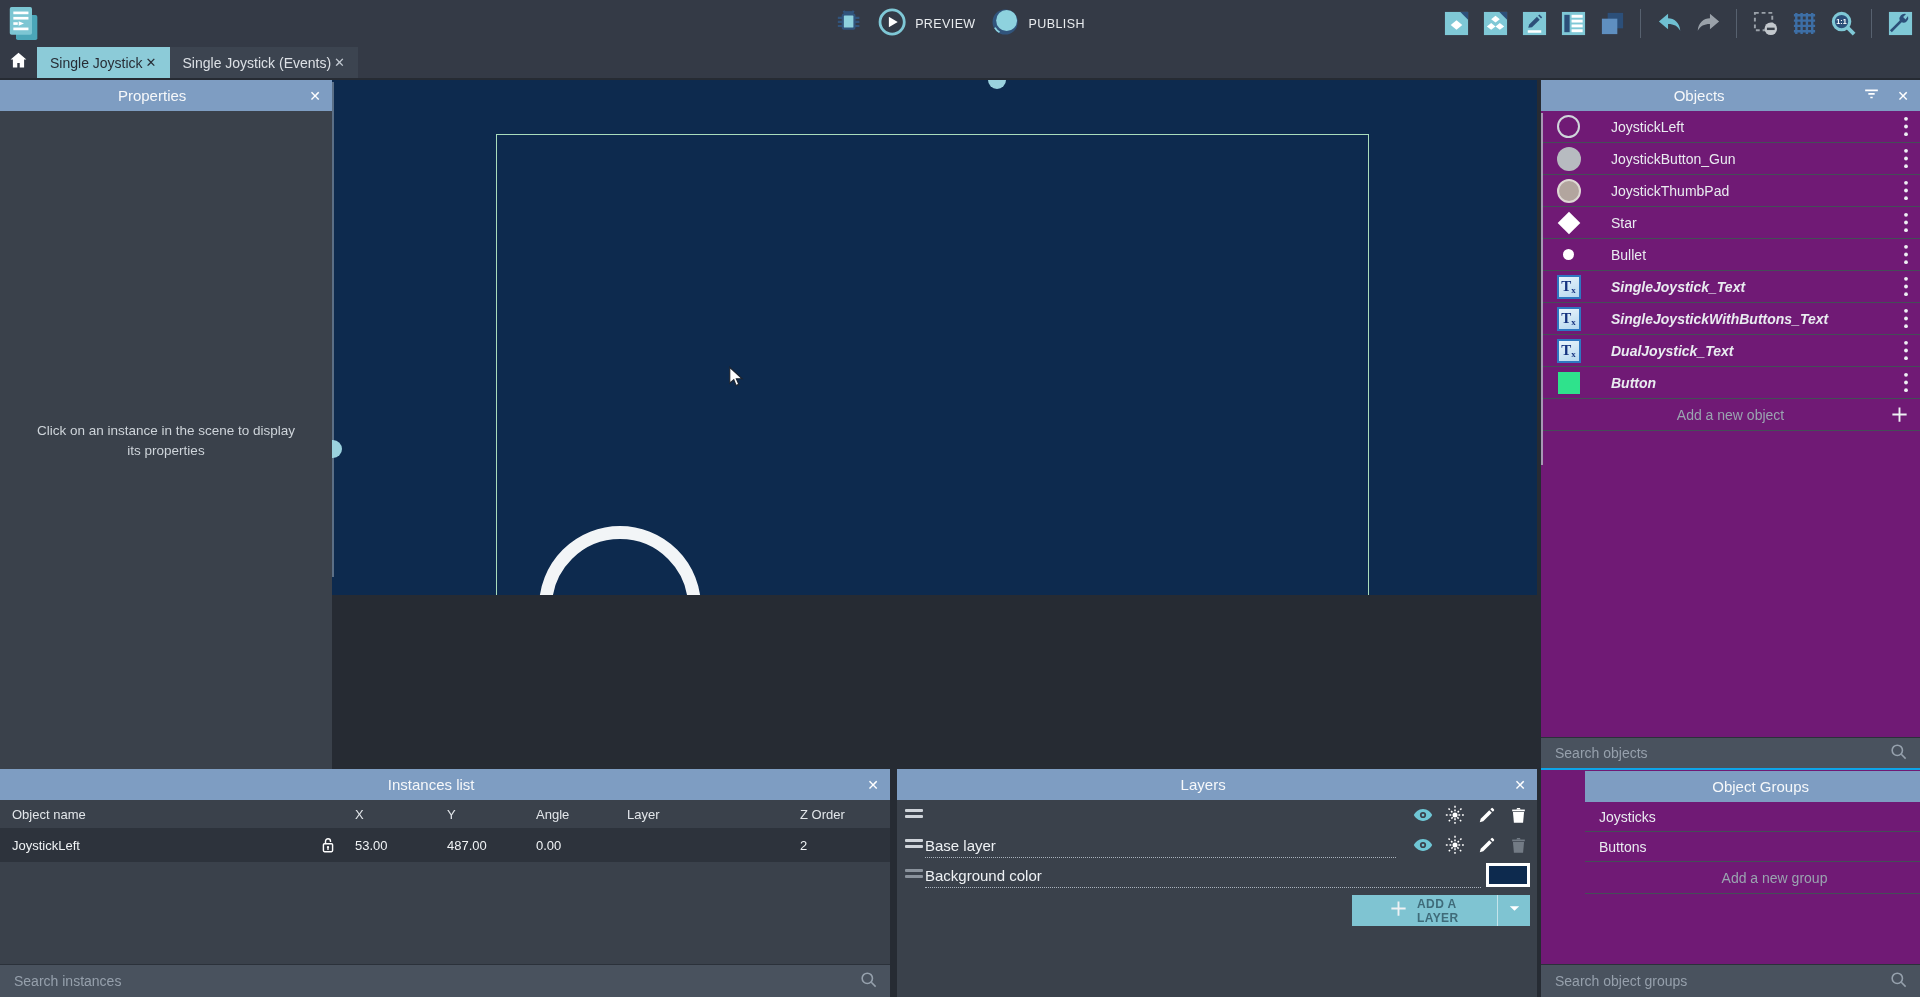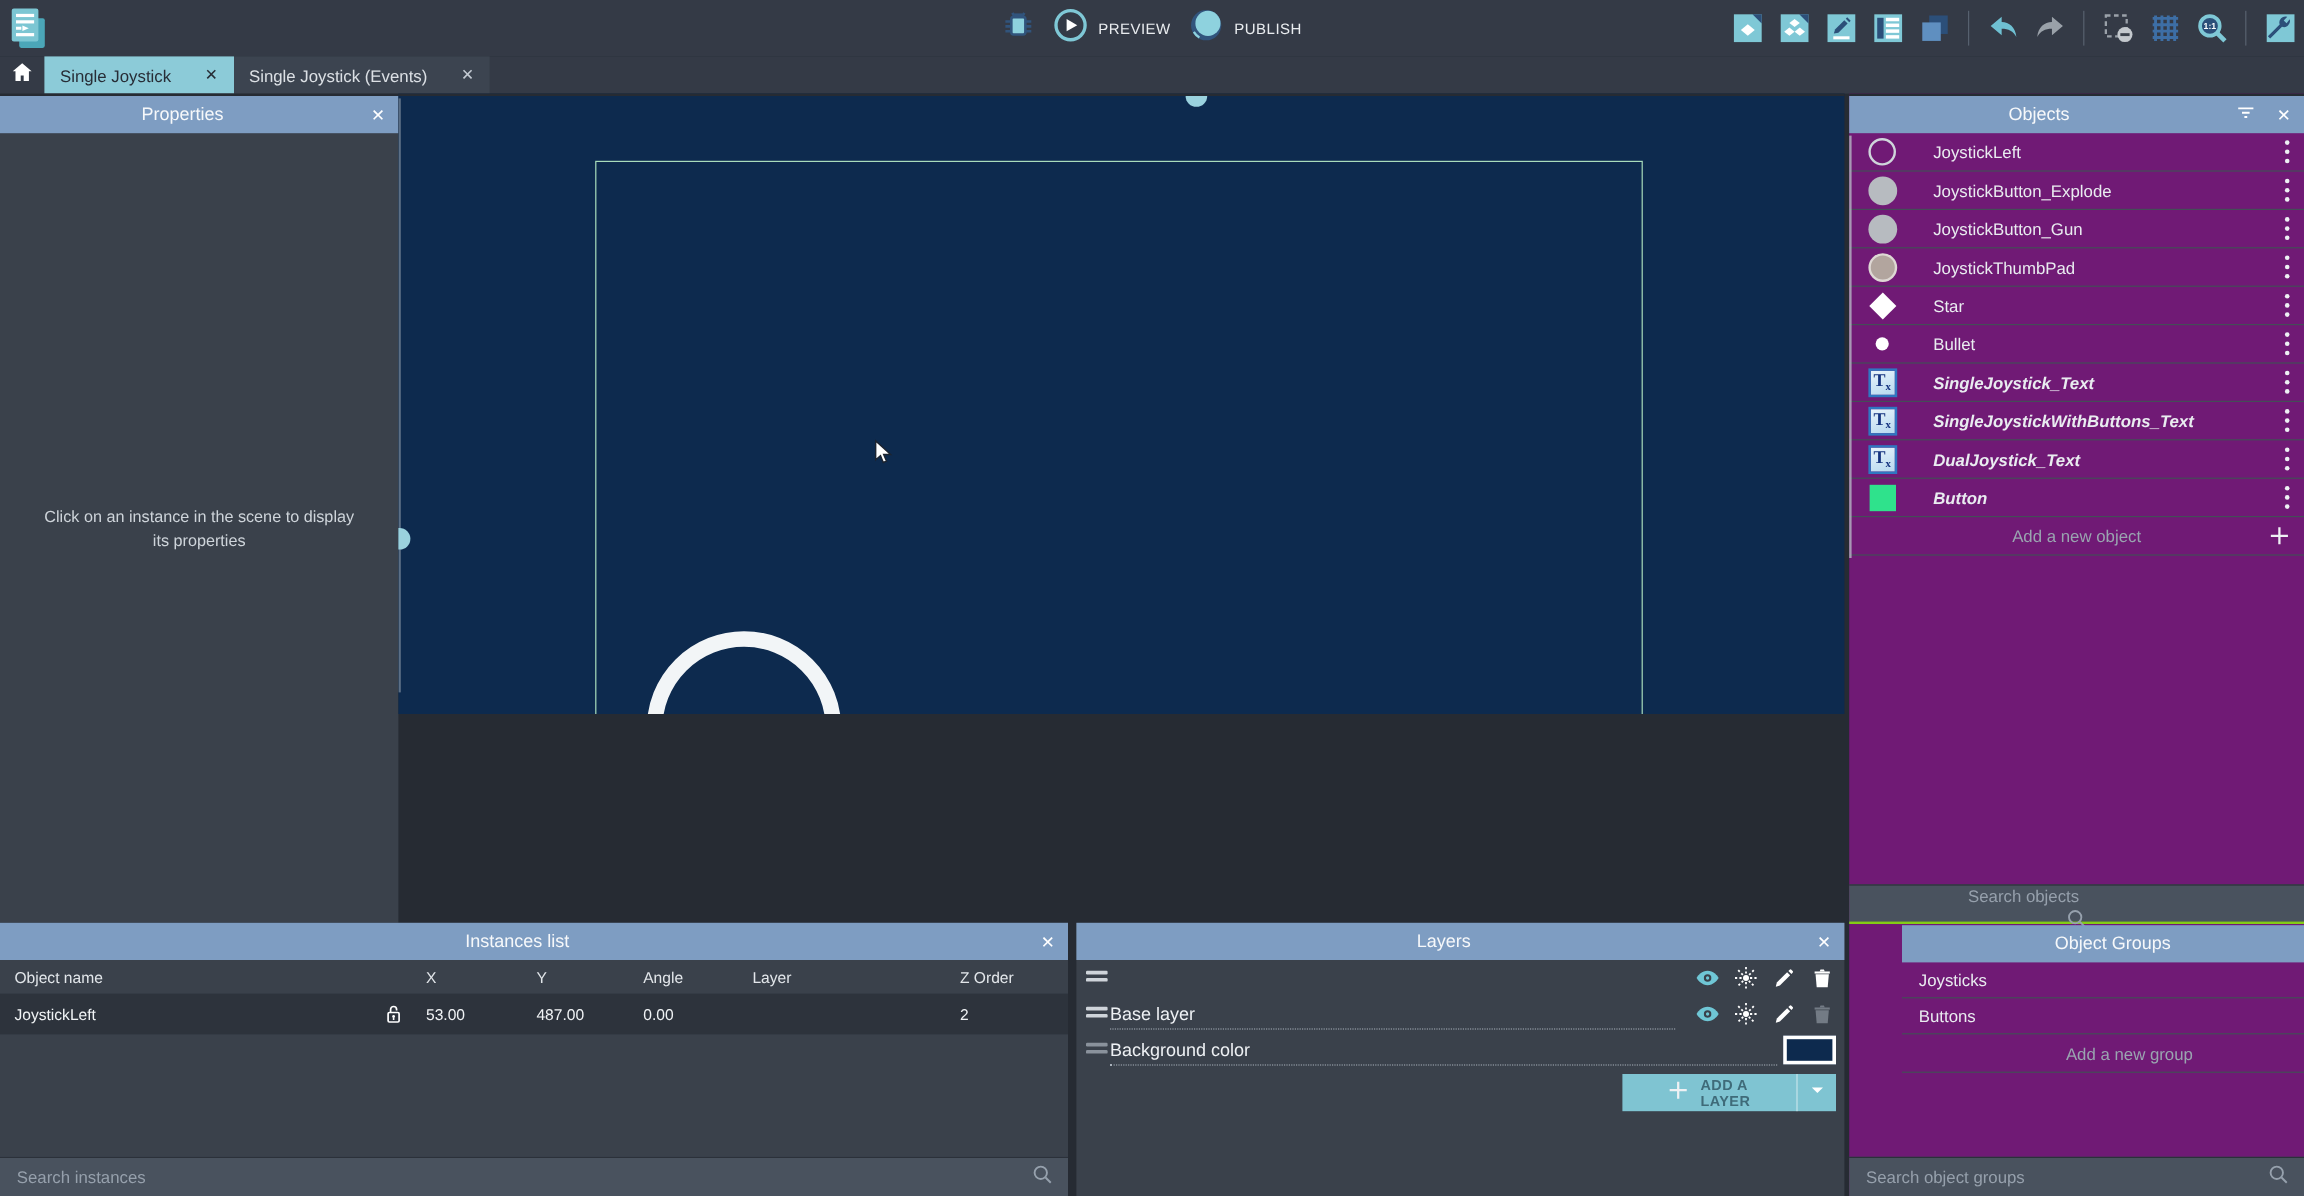--- a/index.html
+++ b/index.html
@@ -13,21 +13,21 @@
     display:flex;align-items:center;gap:16px;}
   .tb-action{display:flex;align-items:center;gap:9px;cursor:default;}
   .tb-action .lbl{font-size:12.5px;color:#e9ecef;letter-spacing:.4px;}
   #topbar-right{position:absolute;right:6px;top:0;height:47px;display:flex;align-items:center;gap:11px;}
   #topbar-right .icon{width:28px;height:28px;display:flex;align-items:center;justify-content:center;}
   .tb-sep{width:1px;height:29px;background:#57616f;margin:0 3px;display:inline-block;}
 
   
   #tabbar{position:absolute;left:0;top:47px;width:1920px;height:31px;background:#343a46;display:flex;align-items:stretch;}
   #home-tab{width:37px;display:flex;align-items:center;justify-content:center;}
-  .tab{display:flex;align-items:center;gap:28px;padding:0 13px;font-size:14px;}
+  .tab{display:flex;align-items:center;gap:3px;padding:0 13px;font-size:14px;}
   .tab.active{background:#8ccbd8;color:#272d36;}
   .tab.active .tab-close{color:#272d36;}
   .tab.inactive{background:#3c4450;color:#dce0e5;}
   .tab.inactive .tab-close{color:#c3cad2;}
   .tab-close{font-size:13px;}
 
   
   .panel-header{height:31px;background:#7e9dc2;display:flex;align-items:center;padding:0 11px;gap:16px;}
   .panel-header .title{flex:1;font-size:15px;color:#f6f8fa;text-align:center;}
   .ph-x{color:#ffffff;font-size:14px;}
@@ -100,21 +100,21 @@
   #add-layer{position:absolute;right:7px;top:126px;width:178px;height:31px;background:#7fc4d2;display:flex;}
   #add-layer .alb-main{flex:1;display:flex;align-items:center;justify-content:center;gap:9px;
     border-right:1px solid rgba(255,255,255,.55);margin-left:37px;}
   #add-layer .alb-label{color:#3f6b79;font-size:12px;font-weight:bold;letter-spacing:.4px;}
   #add-layer .alb-arrow{width:32px;display:flex;align-items:center;justify-content:center;}
 
   
   .grp-row{height:30px;display:flex;align-items:center;padding-left:14px;border-bottom:1px solid #454d58;}
   .grp-label{flex:1;font-size:14px;color:#e9ecf0;}
   #groups-search{position:absolute;left:0;bottom:0;width:100%;}
-  #objects-search{position:absolute;left:0;top:657px;width:100%;border-bottom:2px solid #84cc16;flex-direction:column;}
+  #objects-search{position:absolute;left:0;top:657px;width:100%;border-bottom:2px solid #0ea5e9;}
   #inst-search{position:absolute;left:0;bottom:0;width:100%;}
 </style>
 </head>
 <body>
 
 <header id="topbar">
   <span id="logo">
       <svg viewBox="0 0 36 42" width="32" height="38">
         <rect x="9" y="11" width="24" height="28" rx="2" fill="#4ba6b8"></rect>
         <rect x="2" y="2" width="25" height="31" rx="2" fill="#7cc6d3"></rect>
@@ -294,33 +294,20 @@
             <circle cx="4" cy="4" r="2" fill="#eef1f4"></circle>
             <circle cx="4" cy="12" r="2" fill="#eef1f4"></circle>
             <circle cx="4" cy="20" r="2" fill="#eef1f4"></circle>
           </svg>
         </span>
       </div>
       <div class="obj-row">
         <span class="obj-icon">
           <span class="shape gcirc"></span>
         </span>
-        <span class="obj-label">JoystickButton_Explode</span>
-        <span class="icon row-dots">
-          <svg viewBox="0 0 8 24" width="8" height="23">
-            <circle cx="4" cy="4" r="2" fill="#eef1f4"></circle>
-            <circle cx="4" cy="12" r="2" fill="#eef1f4"></circle>
-            <circle cx="4" cy="20" r="2" fill="#eef1f4"></circle>
-          </svg>
-        </span>
-      </div>
-      <div class="obj-row">
-        <span class="obj-icon">
-          <span class="shape gcirc"></span>
-        </span>
         <span class="obj-label">JoystickButton_Gun</span>
         <span class="icon row-dots">
           <svg viewBox="0 0 8 24" width="8" height="23">
             <circle cx="4" cy="4" r="2" fill="#eef1f4"></circle>
             <circle cx="4" cy="12" r="2" fill="#eef1f4"></circle>
             <circle cx="4" cy="20" r="2" fill="#eef1f4"></circle>
           </svg>
         </span>
       </div>
       <div class="obj-row">

